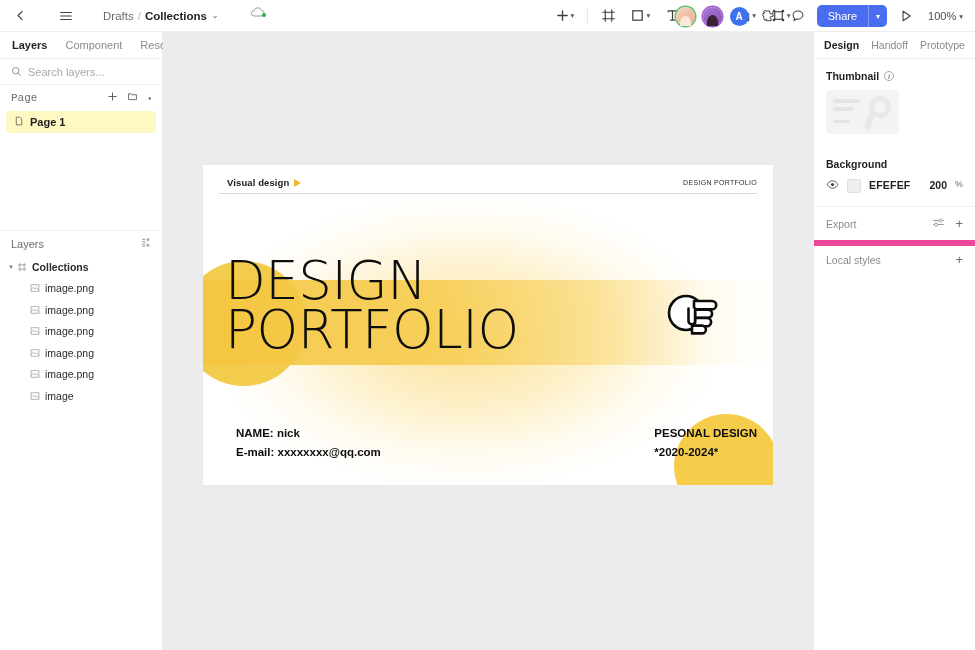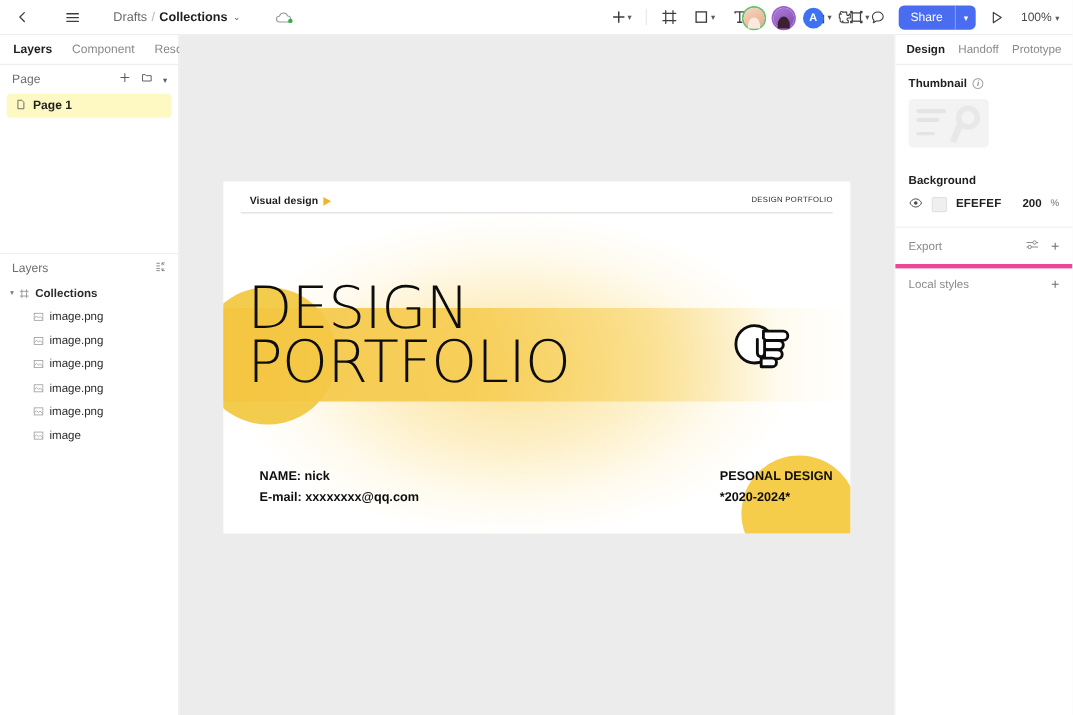--- a/index.html
+++ b/index.html
@@ -11,21 +11,21 @@
     -webkit-font-smoothing: antialiased;
   }
   #app { position: relative; width: 975px; height: 650px; }
 
   
   .topbar {
     position: absolute; top: 0; left: 0; width: 975px; height: 32px;
     background: #fff; border-bottom: 1px solid #ededed;
     display: flex; align-items: center;
   }
-  .tb-left { display: flex; align-items: center; gap: 24px; padding-left: 9px; }
+  .tb-left { display: flex; gap: 24px; padding-left: 9px; }
   .icon-btn {
     width: 22px; height: 22px; display: flex; align-items: center;
     justify-content: center; color: #3d3d3d; cursor: pointer; border-radius: 3px;
   }
   .crumb { font-size: 11.5px; color: #6b6b6b; display: flex; align-items: center; gap: 4px; margin-left: 2px;}
   .crumb .sep { color: #b5b5b5; }
   .crumb .cur { color: #1f1f1f; font-weight: bold; }
   .crumb .chev { font-size: 8px; color: #5a5a5a; margin-left: 1px; }
   .cloud-ico { margin-left: 7px; position: relative; width: 16px; height: 14px; }
   .cloud-dot {
@@ -88,21 +88,21 @@
     height: 26px; display: flex; align-items: center; gap: 6px;
     padding: 0 11px; border-bottom: 1px solid #f0f0f0;
   }
   .lp-search input {
     border: none; outline: none; font-size: 11px; color: #1f1f1f;
     font-family: "Liberation Sans", sans-serif; width: 110px; background: transparent;
   }
   .lp-search input::placeholder { color: #a8a8a8; }
   .lp-sec {
     height: 26px; display: flex; align-items: center; padding: 0 10px 0 11px;
-    font-size: 11px; color: #6e6e6e; justify-content: space-between;
+    font-size: 11px; color: #6e6e6e; justify-content: space-between; font-family: Liberation Mono, monospace;
   }
   .lp-sec-actions { display: flex; align-items: center; gap: 9px; color: #5a5a5a; }
   .page-item {
     height: 22px; margin: 0 6px; border-radius: 4px; background: #fef9c3;
     display: flex; align-items: center; gap: 6px; padding: 0 8px;
     font-size: 11px; color: #1f1f1f; font-weight: bold; cursor: pointer;
   }
   .lp-layers-hdr {
     position: absolute; top: 198px; left: 0; width: 163px; height: 26px;
     display: flex; align-items: center; justify-content: space-between;
@@ -216,21 +216,21 @@
   }
   .swatch {
     width: 14px; height: 14px; background: #efefef; border: 1px solid #e0e0e0; border-radius: 2px;
   }
   .bg-hex { flex: 1; letter-spacing: .2px; }
   .bg-num { color: #1f1f1f; }
   .bg-pct { color: #9a9a9a; font-size: 9px; }
   .rp-row {
     height: 33px; display: flex; align-items: center; justify-content: space-between;
     padding: 0 12px; font-size: 10.5px; color: #8a8a8a;
-    border-top: 4px solid #ec4899;
+    border-top: 6px solid #ec4899;
   }
   .rp-row-actions { display: flex; align-items: center; gap: 10px; color: #8a8a8a; }
   .plus { font-size: 13px; line-height: 1; cursor: pointer; color: #6e6e6e; }
 </style>
 </head>
 <body>
 
 <div id="app">
 
   <div class="topbar">
@@ -339,20 +339,29 @@
     </div>
   </div>
 
   <div class="leftpanel">
     <div class="lp-tabs">
       <div class="lp-tab active">Layers</div>
       <div class="lp-tab">Component</div>
       <div class="lp-tab">Resource</div>
     </div>
 
+    <div class="lp-search">
+      <span>
+        <svg width="11" height="11" viewBox="0 0 14 14">
+            <circle cx="6" cy="6" r="4.1" fill="none" stroke="#8a8a8a" stroke-width="1.2"></circle>
+            <path d="M9.1 9.1L12.2 12.2" stroke="#8a8a8a" stroke-width="1.2" stroke-linecap="round"></path>
+          </svg>
+      </span>
+      <input placeholder="Search layers..." style="">
+    </div>
 
     <div class="lp-sec">
       <span>Page</span>
       <span class="lp-sec-actions">
         <span>
           <svg width="11" height="11" viewBox="0 0 14 14">
               <path d="M7 2.4v9.2M2.4 7h9.2" stroke="#5a5a5a" stroke-width="1.2" stroke-linecap="round"></path>
             </svg>
         </span>
         <span>

